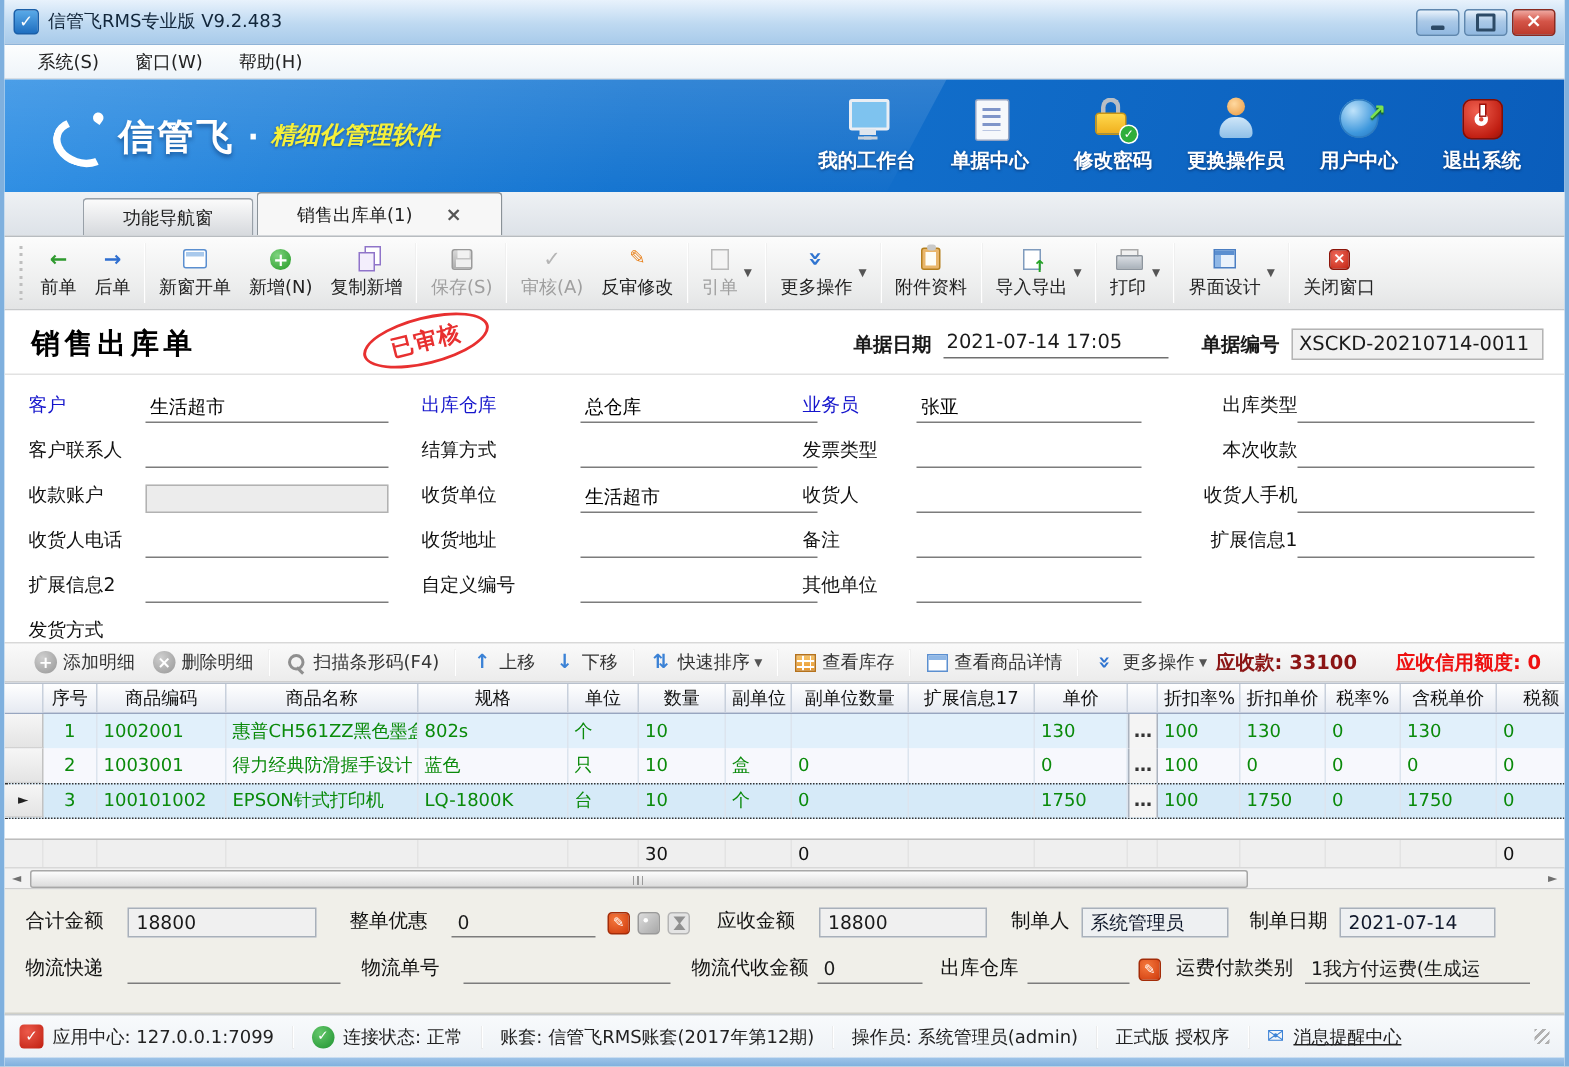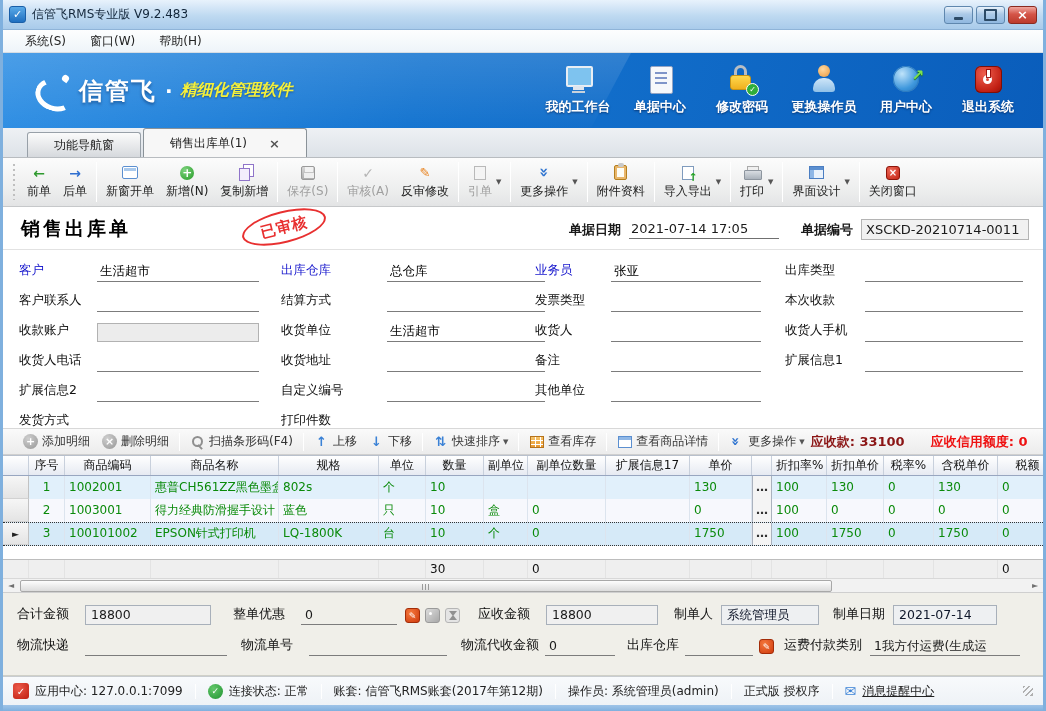--- a/index.html
+++ b/index.html
@@ -58,21 +58,21 @@
   .bi-lock .badge{position:absolute;right:1px;bottom:-1px;width:13px;height:13px;background:#2fae3b;border:1px solid #fff;border-radius:50%;color:#fff;font-size:8px;line-height:11px;text-align:center;font-weight:bold;}
   .bi-person .head{position:absolute;left:12px;top:0;width:12px;height:12px;background:radial-gradient(circle at 40% 35%,#ffd9a0,#e8973d);border-radius:50%;}
   .bi-person .pbody{position:absolute;left:7px;top:13px;width:22px;height:14px;background:linear-gradient(#cfe6f8,#8fc0e8);border-radius:10px 10px 3px 3px;}
   .bi-globe .sphere{position:absolute;left:5px;top:1px;width:26px;height:26px;border-radius:50%;background:radial-gradient(circle at 35% 30%,#bfe3fa,#3f98dd 60%,#1a6cb8);box-shadow:inset 0 0 0 1px #2f7cc0;}
   .bi-globe .nearrow{position:absolute;right:0;top:1px;color:#7ce24f;font-weight:bold;font-size:15px;text-shadow:0 1px 1px #186a10;}
   .bi-power .sq{position:absolute;left:5px;top:1px;width:27px;height:27px;border-radius:6px;background:radial-gradient(circle at 35% 30%,#f0604f,#c01e12 70%,#8f130a);box-shadow:inset 0 0 0 1px #7d0f08;}
   .bi-power .ring{position:absolute;left:13px;top:10px;width:9px;height:9px;border:3px solid #fff;border-radius:50%;}
   .bi-power .pbar{position:absolute;left:17px;top:5px;width:3px;height:7px;background:#fff;box-shadow:0 0 0 1px rgba(150,10,5,.9);}
 
   
-  .tabstrip{top:128px;height:29px;background:linear-gradient(#eef1f4,#dde2e8);display:flex;align-items:flex-end;padding-left:24px;}
+  .tabstrip{top:128px;height:29px;background:linear-gradient(#eef1f4,#dde2e8);display:flex;align-items:flex-end;padding-left:52px;}
   .tab{height:25px;display:flex;align-items:center;justify-content:center;padding:0 26px;margin-right:2px;
        border:1px solid #98a0a8;border-bottom:none;border-radius:3px 3px 0 0;
        background:linear-gradient(#fbfbfb,#d6d9dd);color:#222;cursor:pointer;white-space:nowrap;}
   .tab.active{height:29px;background:#f7f7f7;font-weight:normal;border-color:#8a9298;}
   .tclose{margin-left:22px;color:#555;font-weight:bold;font-size:13px;cursor:pointer;}
 
   
   .toolbar{top:157px;height:50px;background:linear-gradient(#fcfcfc,#eceded 70%,#e3e4e5);
            border-top:1px solid #b8bcc0;border-bottom:1px solid #c6c8ca;display:flex;align-items:center;padding-left:4px;}
   .grip{width:4px;height:36px;margin:0 5px;background:repeating-linear-gradient(#bfbfbf 0 2px,transparent 2px 5px);background-size:2px 100%;background-repeat:no-repeat;background-position:center;}
@@ -122,21 +122,21 @@
   .fields{top:250px;height:178px;background:#fff;}
   .fcol{position:absolute;top:2px;}
   .frow{display:flex;align-items:flex-end;height:30px;}
   .flbl{font-size:12.5px;color:#111;padding-bottom:3px;flex:none;white-space:nowrap;}
   .flbl.accent{color:#1515cc;}
   .finput{border-bottom:1px solid #7c7c7c;height:19px;padding:0 3px;font-size:12.5px;color:#000;flex:none;white-space:nowrap;overflow:hidden;}
   .finput.boxed{background:#ececec;border:1px solid #b2b2b2;height:19px;}
   .c1{left:16px;} .c1 .flbl{width:78px;} .c1 .finput{width:162px;}
   .c2{left:278px;} .c2 .flbl{width:74px;} .c2 .finput{width:158px;margin-left:32px;}
   .c3{left:532px;} .c3 .flbl{width:76px;} .c3 .finput{width:150px;}
-  .c4{left:782px;} .c4 .flbl{width:80px;} .c4 .finput{width:158px;}
+  .c4{left:782px;} .c4 .flbl{width:80px;text-align:right;} .c4 .finput{width:158px;}
 
   
   .detailbar{top:428px;height:27px;background:linear-gradient(#fafafa,#ececec);border-top:1px solid #d8d8d8;
              border-bottom:1px solid #cfcfcf;display:flex;align-items:center;padding-left:4px;}
   .dbtn{display:flex;align-items:center;padding:2px 6px;color:#333;cursor:pointer;white-space:nowrap;flex:none;}
   .dsep{width:1px;height:18px;background:#cccccc;border-right:1px solid #fff;margin:0 4px;flex:none;}
   .di{display:inline-flex;align-items:center;justify-content:center;width:15px;height:15px;margin-right:4px;flex:none;font-weight:bold;}
   .di-add,.di-del{border-radius:50%;background:radial-gradient(circle at 35% 30%,#cfcfcf,#969696);color:#fff;font-size:11px;}
   .di-scan{position:relative;}
   .di-scan::before{content:"";position:absolute;left:2px;top:2px;width:7px;height:7px;border:2px solid #8f8f8f;border-radius:50%;}
@@ -474,24 +474,20 @@
           <span class="finput">生活超市</span>
         </div>
       <div class="frow">
           <span class="flbl">收货地址</span>
           <span class="finput"></span>
         </div>
       <div class="frow">
           <span class="flbl">自定义编号</span>
           <span class="finput"></span>
         </div>
-      <div class="frow">
-          <span class="flbl">打印件数</span>
-          <span class="finput"></span>
-        </div>
     </div>
     <div class="fcol c3">
       <div class="frow">
           <span class="flbl accent">业务员</span>
           <span class="finput">张亚</span>
         </div>
       <div class="frow">
           <span class="flbl">发票类型</span>
           <span class="finput"></span>
         </div>

